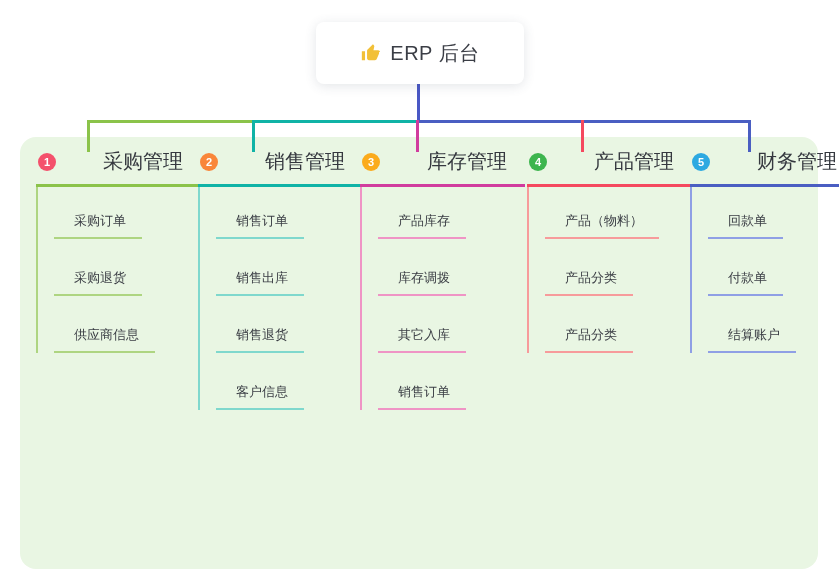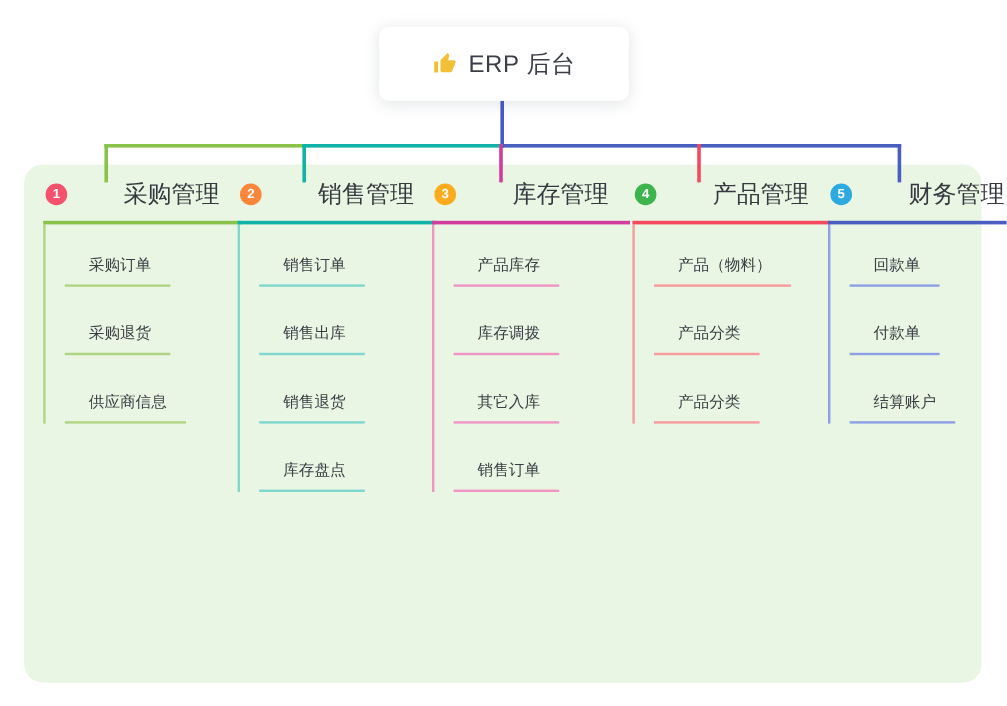--- a/index.html
+++ b/index.html
@@ -93,21 +93,21 @@
       <li>
           <span>销售订单</span>
         </li>
       <li>
           <span>销售出库</span>
         </li>
       <li>
           <span>销售退货</span>
         </li>
       <li>
-          <span>库存盘点</span>
+          <span>客户信息</span>
         </li>
     </ul>
   </div>
 
   <div class="branch branch-3" style="--main: #d13c9e; --light: #ef94c5; --badge: #fbab1c;">
     <div class="branch-header">
       <span class="badge">3</span>
       <span class="branch-title">库存管理</span>
     </div>
     <ul class="children">

